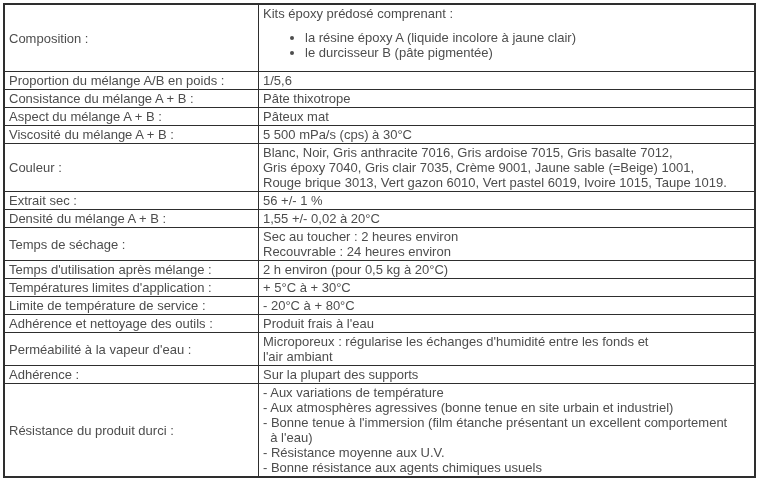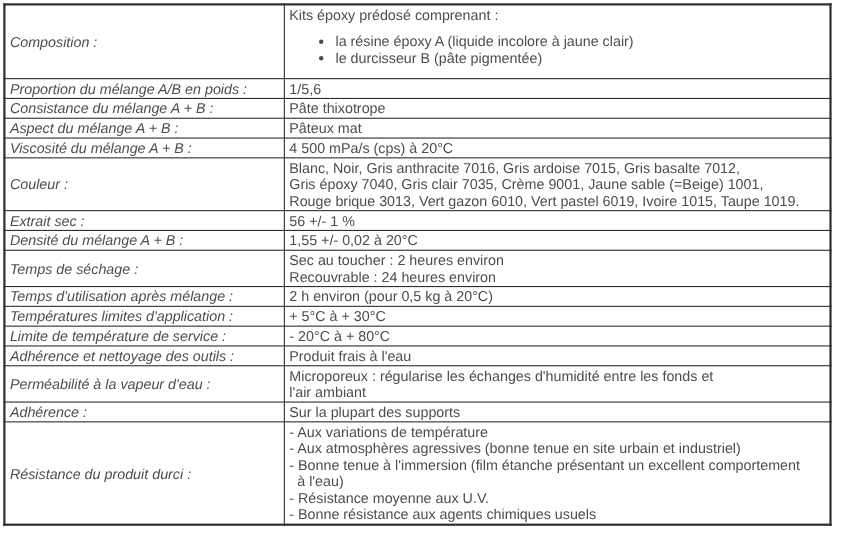--- a/index.html
+++ b/index.html
@@ -24,21 +24,20 @@
   table.spec-table td {
     border: 1px solid #2e2e2e;
     padding: 1px 4px;
     font-size: 13px;
     line-height: 15px;
     color: #4d4d4d;
     overflow: hidden;
   }
   td.label-cell {
     width: 245px;
-    font-style: italic;
     vertical-align: middle;
     color: #585858;
   }
   td.value-cell {
     vertical-align: top;
   }
   .value-line {
     white-space: pre-wrap;
   }
   .value-intro {
@@ -83,21 +82,21 @@
         </tr>
         <tr>
           <td class="label-cell">Aspect du mélange A + B :</td>
           <td class="value-cell">
             <div class="value-line">Pâteux mat</div>
           </td>
         </tr>
         <tr>
           <td class="label-cell">Viscosité du mélange A + B :</td>
           <td class="value-cell">
-            <div class="value-line">4 500 mPa/s (cps) à 20°C</div>
+            <div class="value-line">5 500 mPa/s (cps) à 30°C</div>
           </td>
         </tr>
         <tr>
           <td class="label-cell">Couleur :</td>
           <td class="value-cell">
             <div class="value-line">Blanc, Noir, Gris anthracite 7016, Gris ardoise 7015, Gris basalte 7012,</div>
             <div class="value-line">Gris époxy 7040, Gris clair 7035, Crème 9001, Jaune sable (=Beige) 1001,</div>
             <div class="value-line">Rouge brique 3013, Vert gazon 6010, Vert pastel 6019, Ivoire 1015, Taupe 1019.</div>
           </td>
         </tr>

